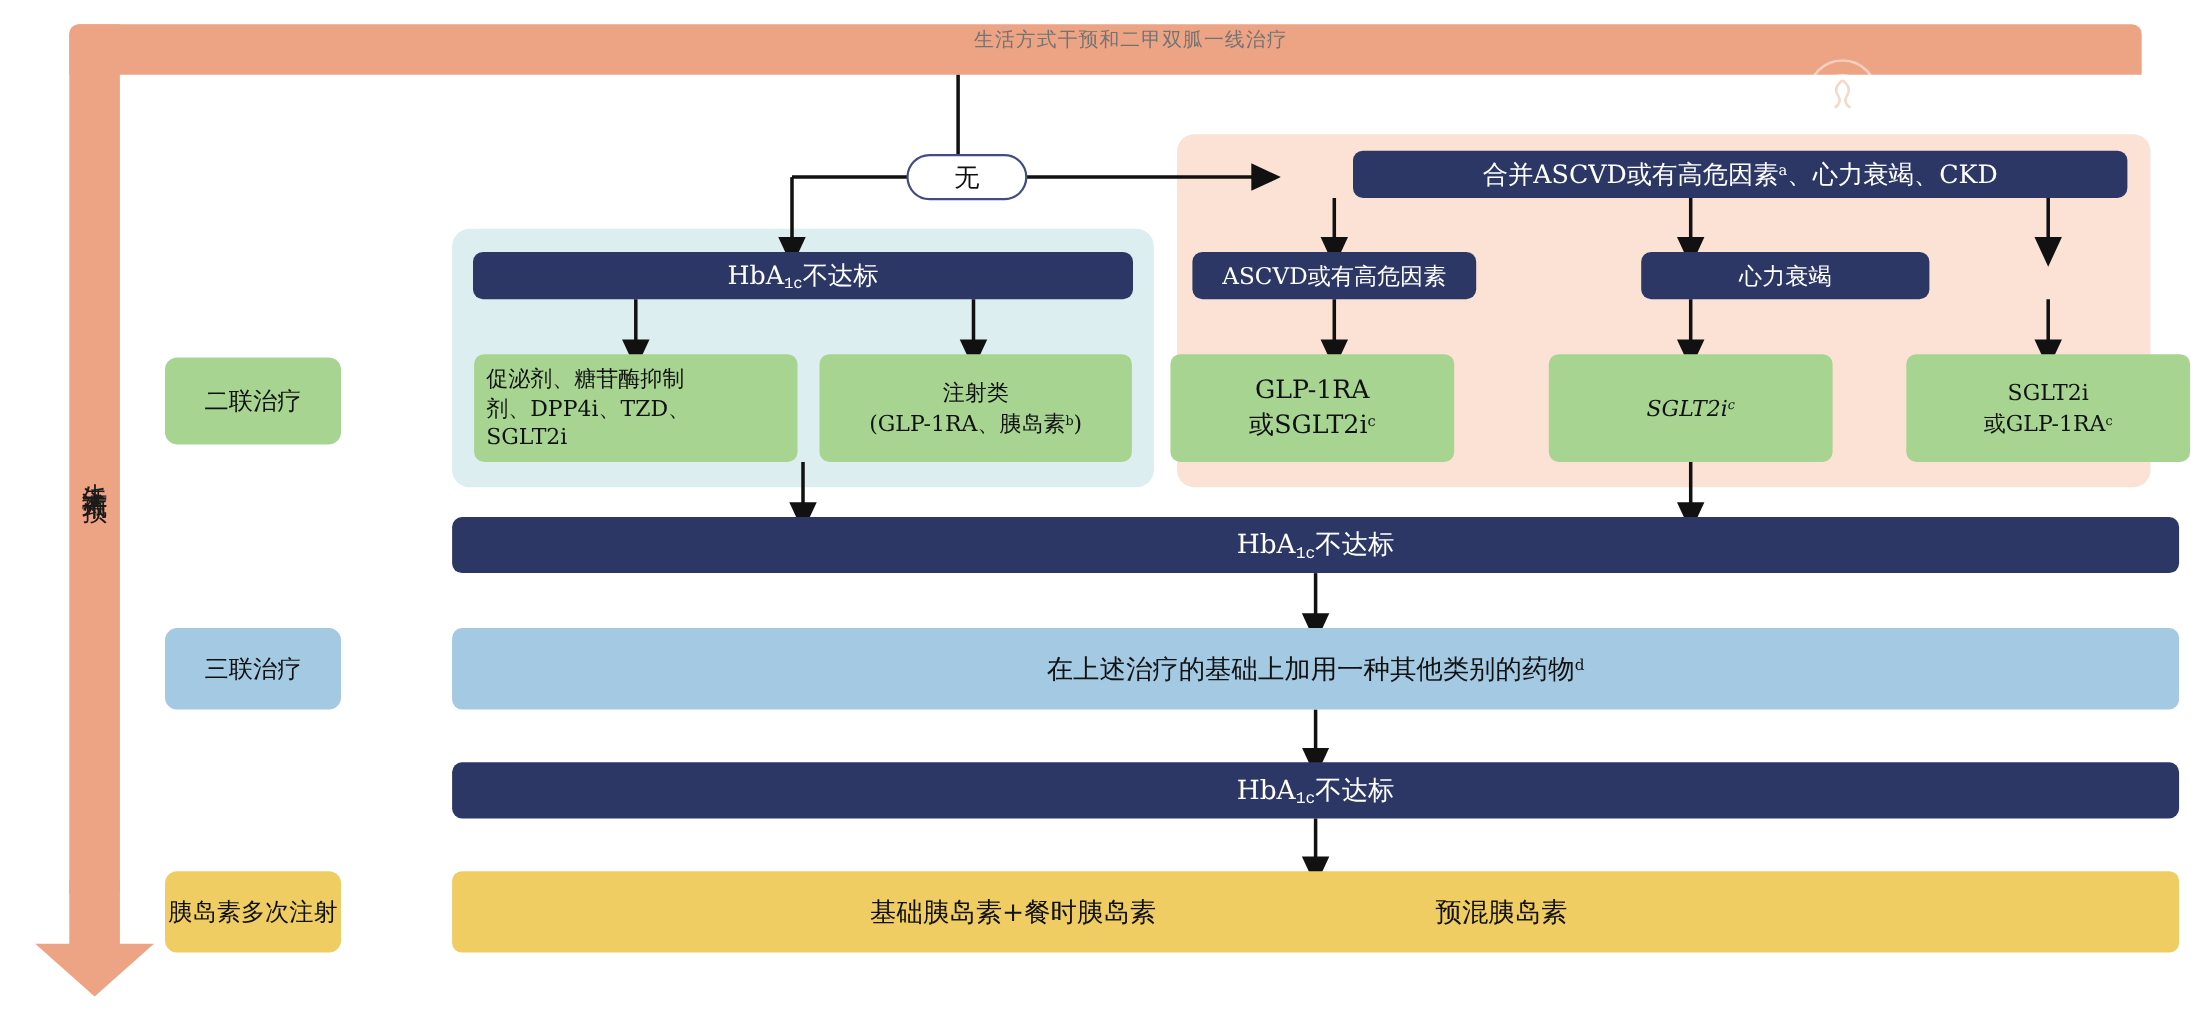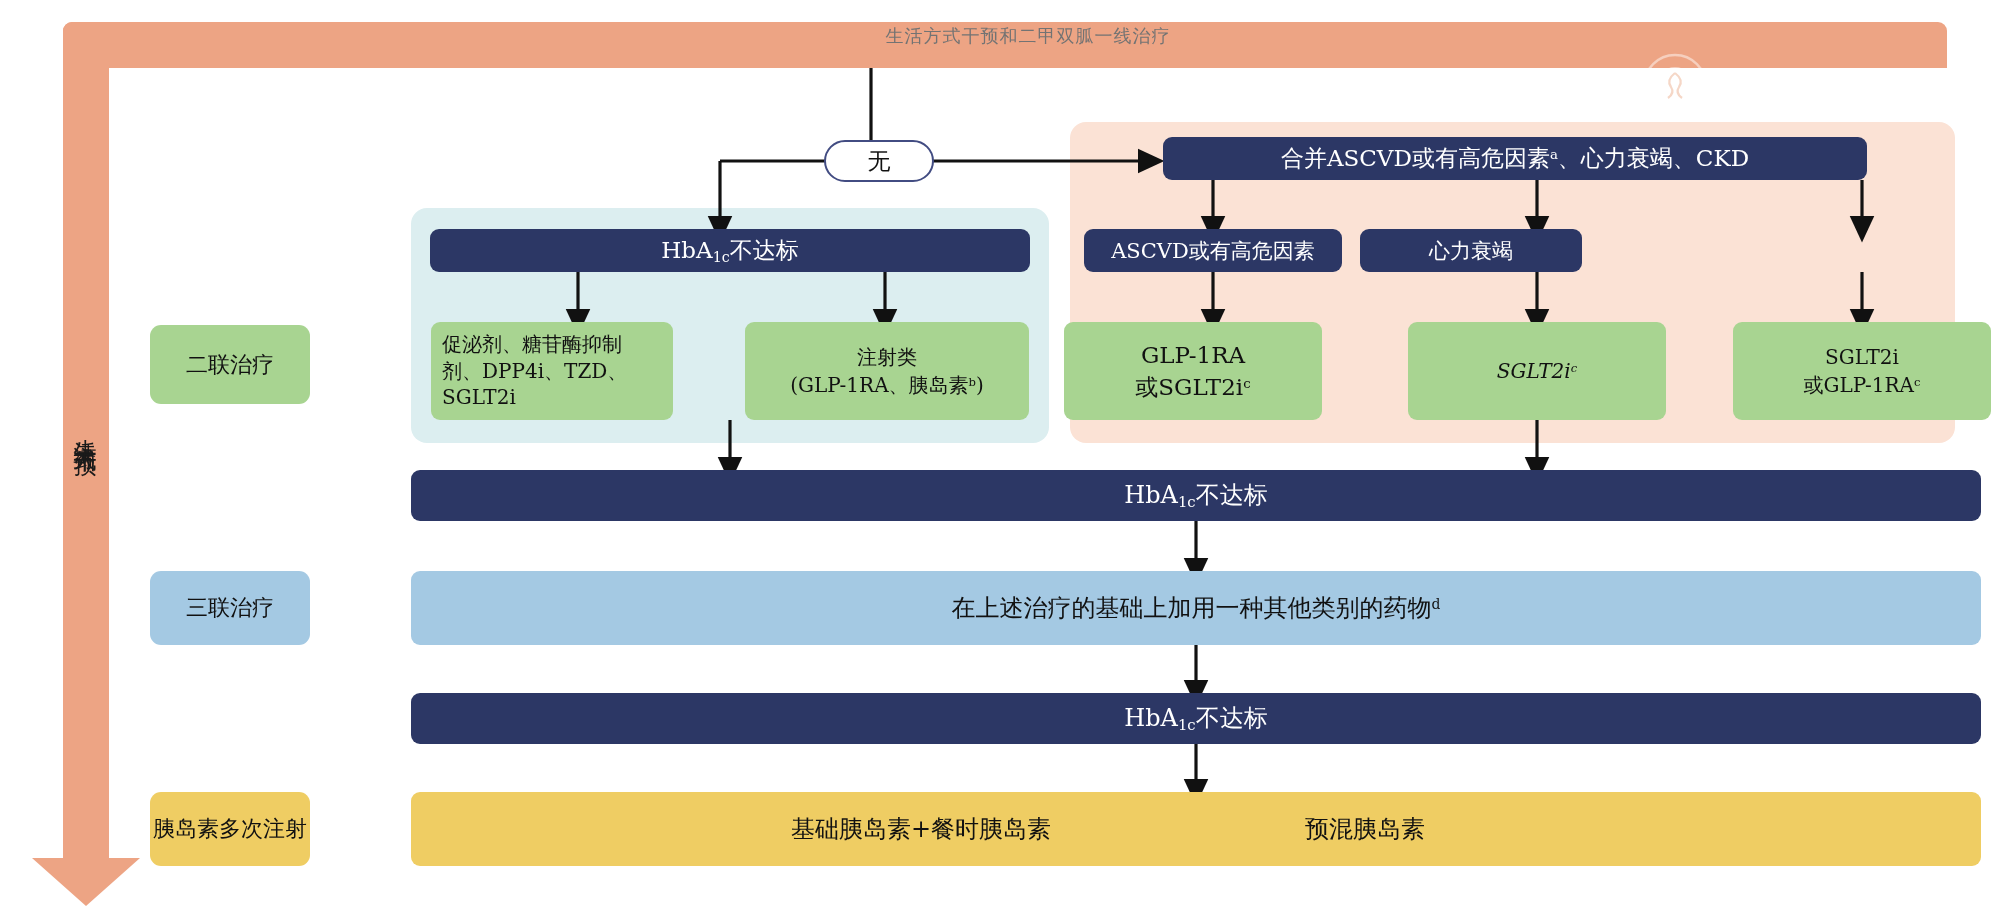--- a/index.html
+++ b/index.html
@@ -40,21 +40,21 @@
   .box{position:absolute;box-sizing:border-box;display:flex;align-items:center;
        justify-content:center;text-align:center;border-radius:9px;}
   .navy{background:#2c3765;color:#fff;}
   .green{background:#a8d491;color:#111;}
   .lblue{background:#a4c9e3;color:#111;}
   .yellow{background:#efcd63;color:#111;}
   .tag{border-radius:11px;}
 
   .cn{font-family:"DejaVu Serif",serif;}
 
-  sub{font-size:.62em;vertical-align:-.28em;}
+  sub{font-size:.62em;vertical-align:-.28em;font-family:Liberation Mono, monospace;}
   sup{font-size:.58em;vertical-align:.5em;}
 
   
   .pill{position:absolute;box-sizing:border-box;background:#fff;border:2px solid #424c82;
         border-radius:24px;display:flex;align-items:center;justify-content:center;
         font-size:23px;color:#111;font-family:"DejaVu Serif",serif;}
 
   svg.conn{position:absolute;left:0;top:0;width:1992px;height:921px;pointer-events:none;}
 
   .txtL{justify-content:flex-start;text-align:left;}
@@ -129,46 +129,46 @@
     <g stroke="#3b5191" stroke-width="4" fill="none">
       <path d="M1114,810 L1277,810" marker-end="url(#ahb)"></path>
       <path d="M1275,833 L1112,833" marker-end="url(#ahb)"></path>
     </g>
   </svg>
 
   <div class="pill" style="left:824px;top:140px;width:110px;height:42px;">
     <span>无</span>
   </div>
 
-  <div class="box navy" style="left:1163px;top:137px;width:704px;height:43px;font-size:23px;">
+  <div class="box navy" style="left:1230px;top:137px;width:704px;height:43px;font-size:23px;">
     <span class="cn"><span>合并ASCVD或有高危因素</span><sup>a</sup><span>、心力衰竭、CKD</span></span>
   </div>
 
   <div class="box navy" style="left:430px;top:229px;width:600px;height:43px;font-size:23px;">
     <span class="cn"><span>HbA</span><sub>1c</sub><span>不达标</span></span>
   </div>
 
-  <div class="box green txtL" style="left:431px;top:322px;width:242px;height:98px;font-size:20px;padding:0 11px;line-height:1.32;">
+  <div class="box green txtL" style="left:431px;top:322px;width:294px;height:98px;font-size:20px;padding:0 11px;line-height:1.32;">
     <span class="cn">
       <span>促泌剂、糖苷酶抑制</span><br>
       <span>剂、DPP4i、TZD、</span><br>
       <span>SGLT2i</span>
     </span>
   </div>
   <div class="box green" style="left:745px;top:322px;width:284px;height:98px;font-size:20px;line-height:1.4;">
     <span class="cn">
       <span>注射类</span><br>
       <span>(GLP-1RA、胰岛素</span><sup>b</sup><span>)</span>
     </span>
   </div>
 
   <div class="box navy" style="left:1084px;top:229px;width:258px;height:43px;font-size:21px;">
     <span class="cn">ASCVD或有高危因素</span>
   </div>
-  <div class="box navy" style="left:1360px;top:229px;width:222px;height:43px;font-size:21px;">
+  <div class="box navy" style="left:1492px;top:229px;width:262px;height:43px;font-size:21px;">
     <span class="cn">心力衰竭</span>
   </div>
 
   <div class="box green" style="left:1064px;top:322px;width:258px;height:98px;font-size:23px;line-height:1.4;">
     <span class="cn">
       <span>GLP-1RA</span><br>
       <span>或SGLT2i</span><sup>c</sup>
     </span>
   </div>
   <div class="box green" style="left:1408px;top:322px;width:258px;height:98px;font-size:20px;line-height:1.4;font-style:italic;">

